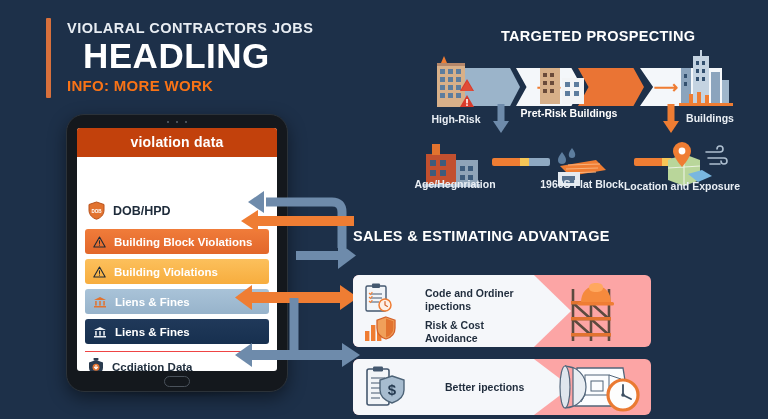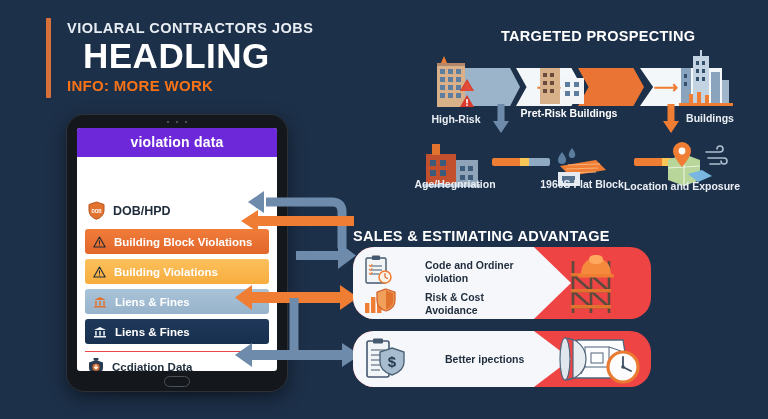--- a/index.html
+++ b/index.html
@@ -49,21 +49,21 @@
     width: 26px; height: 11px; border: 1.5px solid #4a525b; border-radius: 6px;
   }
   .screen {
     width: 100%; height: 100%;
     background: #ffffff;
     border-radius: 3px;
     overflow: hidden;
     display: flex; flex-direction: column;
   }
   .screen-header {
-    background: #6d28d9; color: #fff;
+    background: #c2410c; color: #fff;
     text-align: center; font-size: 14px; font-weight: bold;
     padding: 6px 0 7px; letter-spacing: .2px;
   }
   .screen-body { flex: 1; padding: 7px 8px 4px; display: flex; flex-direction: column; gap: 5px; margin-top: 36px; }
   .src-row { display: flex; align-items: center; gap: 8px; padding: 1px 2px 4px 3px; }
   .src-label { color: #1e2b3a; font-size: 12.5px; font-weight: bold; }
 
   .vrow {
     display: flex; align-items: center; gap: 8px;
     height: 25px; padding: 0 8px; border-radius: 3px;
@@ -107,22 +107,23 @@
     position: absolute; color: #e9eef4; font-size: 10.5px; font-weight: bold;
     white-space: nowrap; text-align: center;
   }
   .pros-label.dark { color: #ffffff; }
 
   .linkbar { position: absolute; height: 8px; border-radius: 2px;
     background: linear-gradient(90deg,#ef7d33 0 48%, #f6c657 48% 64%, #8fa9c2 64% 100%); }
 
   
   .card {
-    position: absolute; border-radius: 21px; overflow: hidden;
-    background: #ef4444;
+    position: absolute; border-radius: 6px; overflow: hidden;
+    background: #fca5a5;
+    margin-top: 28px;
   }
   #sales-card { left: 353px; top: 247px; width: 298px; height: 72px; }
   #insp-card  { left: 353px; top: 331px; width: 298px; height: 56px; }
   .card-white {
     position: absolute; left: 0; top: 0; height: 100%;
     background: #f5f7fa;
   }
   #sales-white { width: 218px; clip-path: polygon(0 0, 83% 0, 100% 50%, 83% 100%, 0 100%); }
   #insp-white  { width: 218px; clip-path: polygon(0 0, 83% 0, 100% 50%, 83% 100%, 0 100%); }
   .card-text { position: absolute; color: #1f2c3c; font-size: 10.5px; font-weight: bold; line-height: 1.25; }
@@ -414,21 +415,21 @@
       <g stroke="#ef7d33" stroke-width="1.1" fill="none">
           <path d="M6 10 l1.4 1.4 L9.4 9"></path>
           <path d="M6 14 l1.4 1.4 L9.4 13"></path>
           <path d="M6 18 l1.4 1.4 L9.4 17"></path>
         </g>
       <circle cx="22" cy="22" r="6" fill="#fdf0e6" stroke="#ef7d33" stroke-width="1.5"></circle>
       <path d="M22 18.6 V22 L24.4 23.4" stroke="#d4622a" stroke-width="1.2" fill="none" stroke-linecap="round"></path>
     </svg>
     <div class="card-text" style="left:72px; top:12px;">
       <div>Code and Ordiner</div>
-      <div>violation</div>
+      <div>ipections</div>
     </div>
 
     <svg style="position:absolute; left:10px; top:40px;" width="34" height="28">
       <rect x="2" y="16" width="4.4" height="10" fill="#ef7d33"></rect>
       <rect x="8" y="10" width="4.4" height="16" fill="#ef7d33"></rect>
       <rect x="14" y="5" width="4.4" height="21" fill="#ef7d33"></rect>
       <path d="M23 2 L32 5.2 V13 C32 19 27.6 22.6 23 24 C18.4 22.6 14 19 14 13 V5.2 Z" fill="#f0a05a" stroke="#d4622a" stroke-width="1.3"></path>
       <path d="M23 3.6 L30.4 6.3 V13 C30.4 18 26.8 21.2 23 22.4 Z" fill="#e2732f"></path>
     </svg>
     <div class="card-text" style="left:72px; top:44px;">

